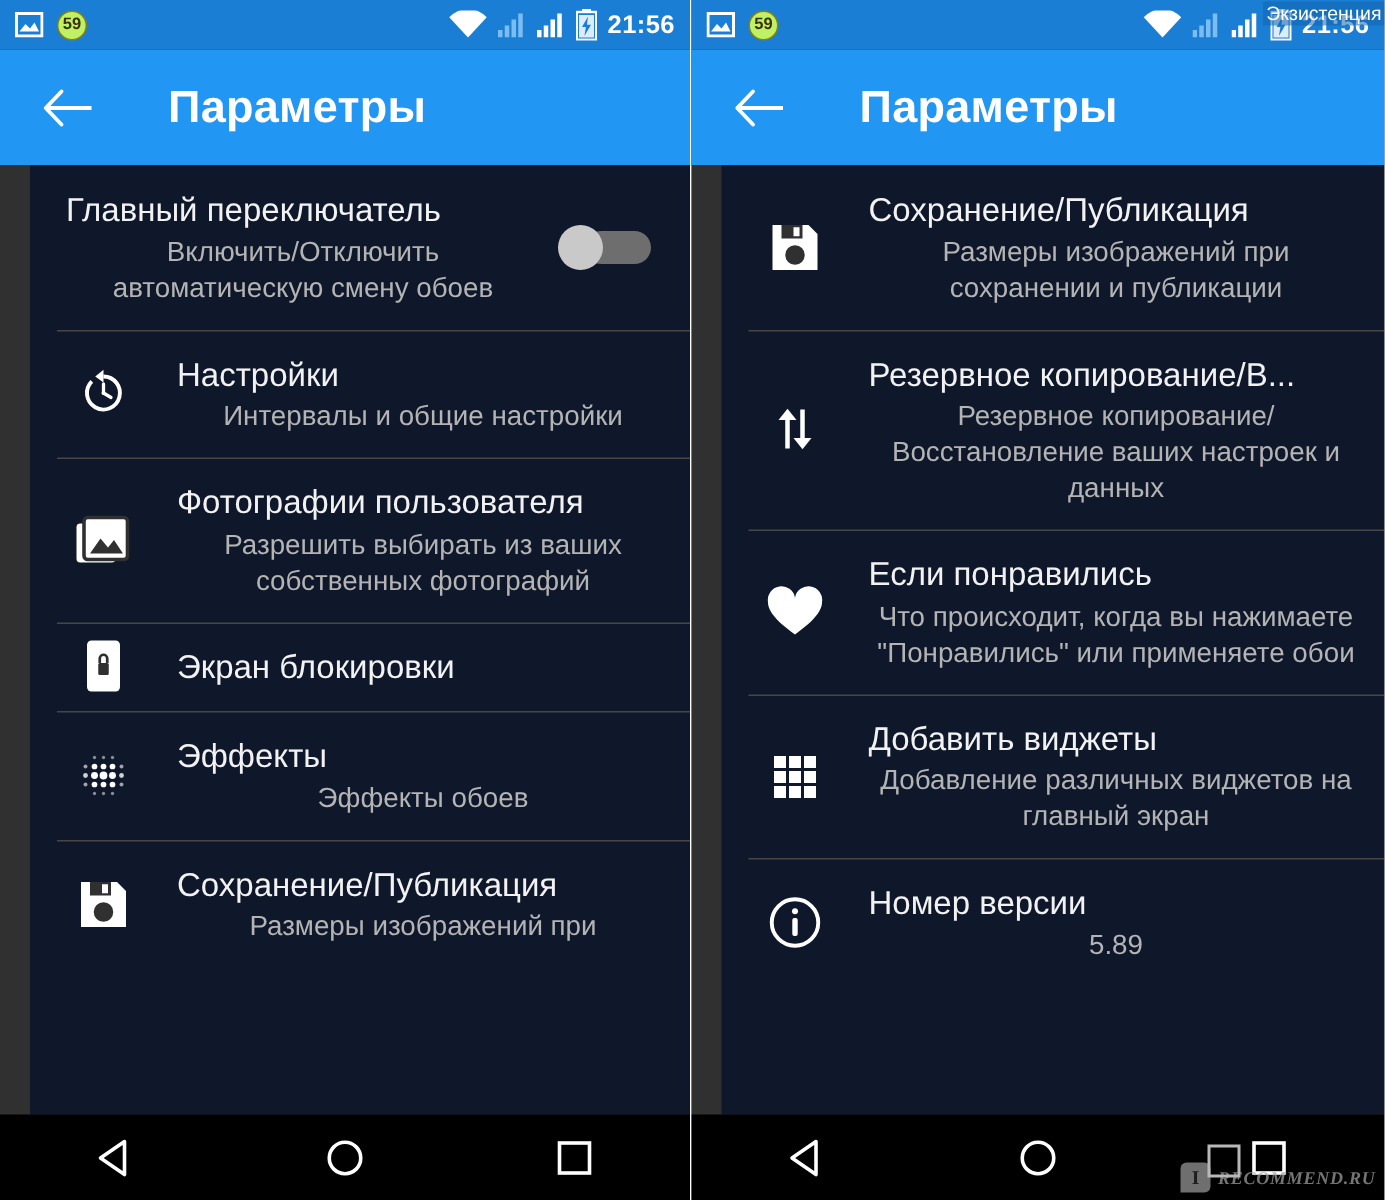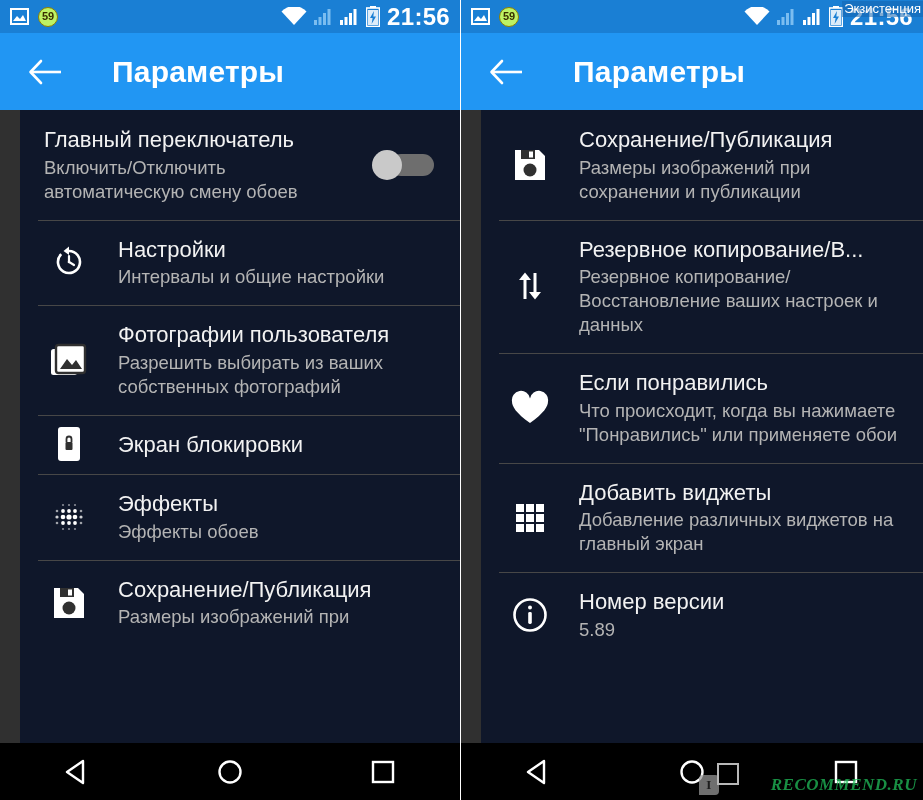--- a/index.html
+++ b/index.html
@@ -32,21 +32,21 @@
     align-items: center;
     padding: 0 10px;
     flex: 0 0 auto;
     position: relative;
   }
   .sb-left { display: flex; align-items: center; gap: 9px; }
   .sb-spacer { flex: 1 1 auto; }
   .sb-right { display: flex; align-items: center; gap: 7px; }
   .sb-clock {
     color: #ffffff;
-    font-size: 24px;
+    font-size: 17px;
     font-weight: bold;
     letter-spacing: 0.3px;
     line-height: 1;
   }
   .badge59 {
     width: 20px; height: 20px;
     border-radius: 50%;
     background: #bef264;
     border: 1.5px solid #8f8000;
     color: #3a3000;
@@ -119,20 +119,21 @@
     font-size: 22px;
     line-height: 1.25;
     white-space: nowrap;
     overflow: hidden;
   }
   .row-sub {
     color: #b4b4b4;
     font-size: 18.5px;
     line-height: 1.3;
     margin-top: 2px;
+    text-align: center;
   }
   .row-trail { width: 86px; min-width: 86px; display: flex; align-items: center; justify-content: center; }
 
   
   .toggle { width: 62px; height: 30px; position: relative; }
   .toggle .track {
     position: absolute; left: 18px; top: 4px;
     width: 44px; height: 22px; border-radius: 11px;
     background: #6e6e6e;
   }
@@ -162,27 +163,26 @@
   .wm-logo {
     width: 20px; height: 20px;
     background: #9a9a9a;
     border-radius: 4px 4px 4px 0;
     color: #2a2a2a;
     font-size: 13px; font-weight: bold;
     display: flex; align-items: center; justify-content: center;
     font-family: "Liberation Serif", serif;
   }
   .wm-text {
-    color: #22c55e;
-    font-size: 17px;
+    color: #a3a3a3;
+    font-size: 12px;
     font-weight: bold;
     font-style: italic;
     font-family: "Liberation Serif", serif;
     letter-spacing: 0.5px;
-    margin-left: 47px;
   }
   .wm-square {
     position: absolute;
     left: 18px; top: -12px;
     width: 22px; height: 22px;
     border: 2px solid #ffffff;
     background: transparent;
   }
   svg { display: block; }
 </style>

